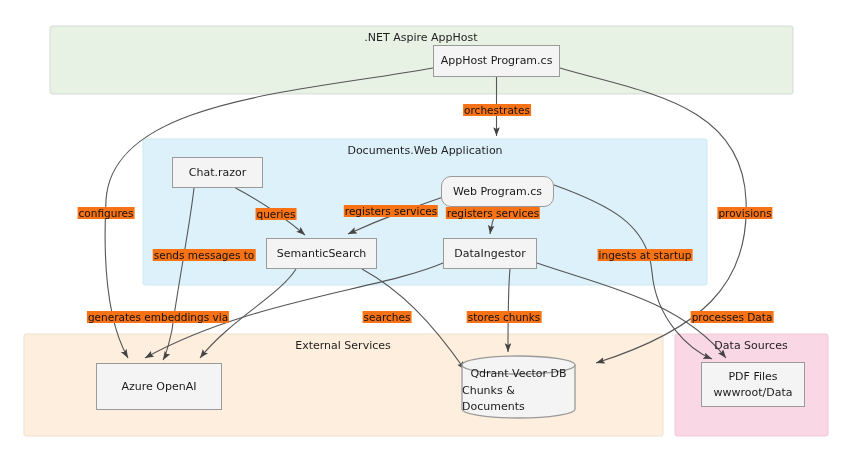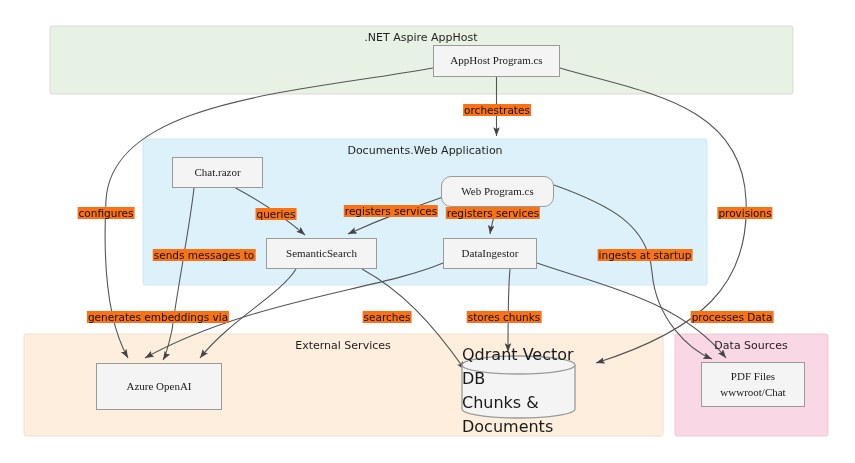--- a/index.html
+++ b/index.html
@@ -4,24 +4,24 @@
 <style>
   html,body{margin:0;padding:0;background:#ffffff;}
   body{width:855px;height:463px;overflow:hidden;
        font-family:"DejaVu Sans","Liberation Sans",sans-serif;}
   #stage{position:relative;width:855px;height:463px;}
   svg.layer{position:absolute;left:0;top:0;width:855px;height:463px;}
   .subgraph-label{position:absolute;font-size:11px;color:#1f1f1f;white-space:nowrap;
     transform:translateX(-50%);}
   .node{position:absolute;box-sizing:border-box;display:flex;flex-direction:column;
     align-items:center;justify-content:center;background:#f4f4f4;
-    border:1.3px solid #9a9a9a;font-size:11px;color:#1a1a1a;line-height:1.45;font-family:Liberation Serif, serif;}
+    border:1.3px solid #9a9a9a;font-size:11px;color:#1a1a1a;line-height:1.45;}
   .node .ln{white-space:nowrap;}
   .cyl{position:absolute;box-sizing:border-box;display:flex;flex-direction:column;
-    align-items:center;justify-content:center;font-size:16px;color:#1a1a1a;
+    align-items:center;justify-content:center;font-size:11px;color:#1a1a1a;
     line-height:1.5;}
   .edge-label{position:absolute;font-size:10.5px;color:#111;white-space:nowrap;
     background:#f97316;transform:translateX(-50%);padding:0 1px;}
 </style>
 </head>
 <body>
 
 <div id="stage">
 
   <svg class="layer">
@@ -87,21 +87,21 @@
       </div>
       <div class="node" style="left: 96px; top: 363px; width: 126px; height: 47px;">
         <span class="ln">Azure OpenAI</span>
       </div>
       <div class="cyl" style="left: 462px; top: 356px; width: 113px; height: 62px; padding-top: 8px;">
         <span class="ln">Qdrant Vector DB</span>
         <span class="ln">Chunks &amp; Documents</span>
       </div>
       <div class="node" style="left: 701px; top: 362px; width: 104px; height: 45px;">
         <span class="ln">PDF Files</span>
-        <span class="ln">wwwroot/Chat</span>
+        <span class="ln">wwwroot/Data</span>
       </div>
     </div>
   <div id="edge-label-group">
       <div class="edge-label" style="left: 497px; top: 104px;">orchestrates</div>
       <div class="edge-label" style="left: 106px; top: 207px;">configures</div>
       <div class="edge-label" style="left: 745px; top: 207px;">provisions</div>
       <div class="edge-label" style="left: 276px; top: 208px;">queries</div>
       <div class="edge-label" style="left: 391px; top: 205px;">registers services</div>
       <div class="edge-label" style="left: 493px; top: 207px;">registers services</div>
       <div class="edge-label" style="left: 204px; top: 249px;">sends messages to</div>

